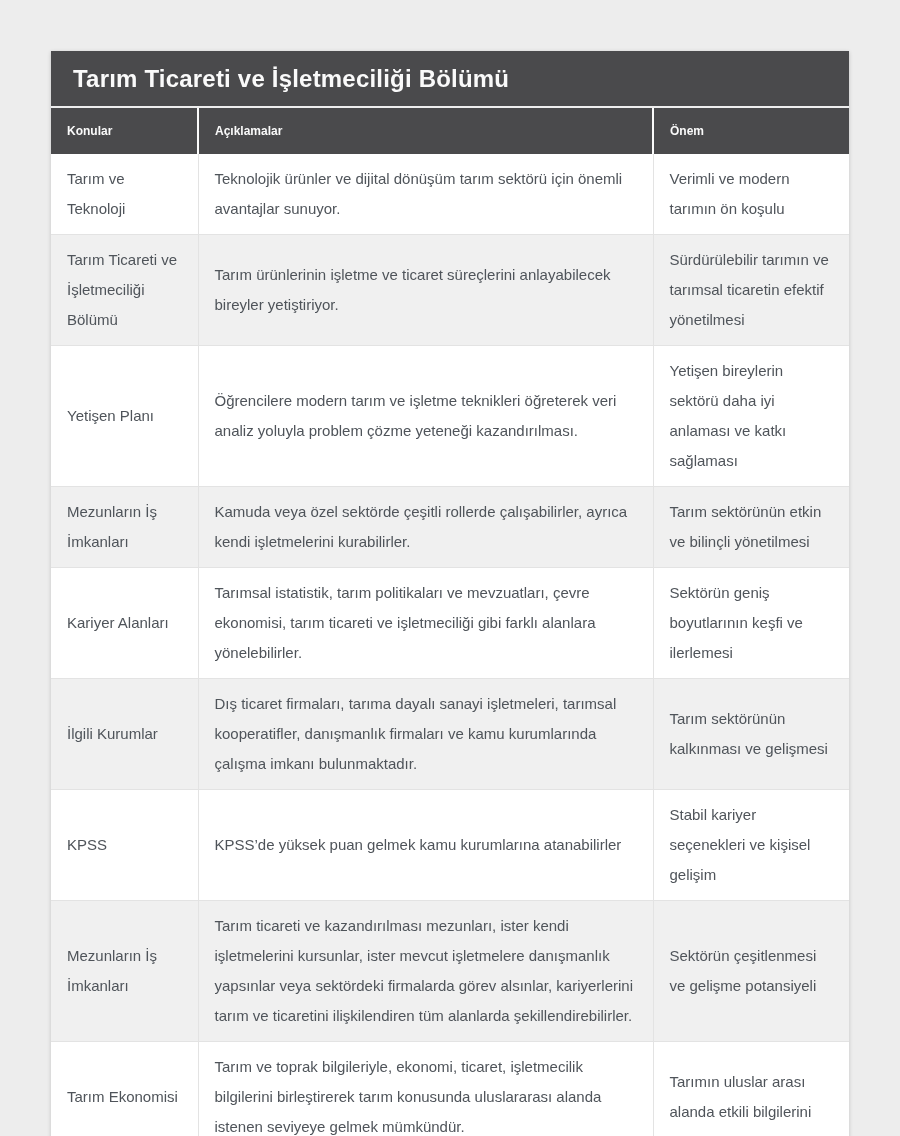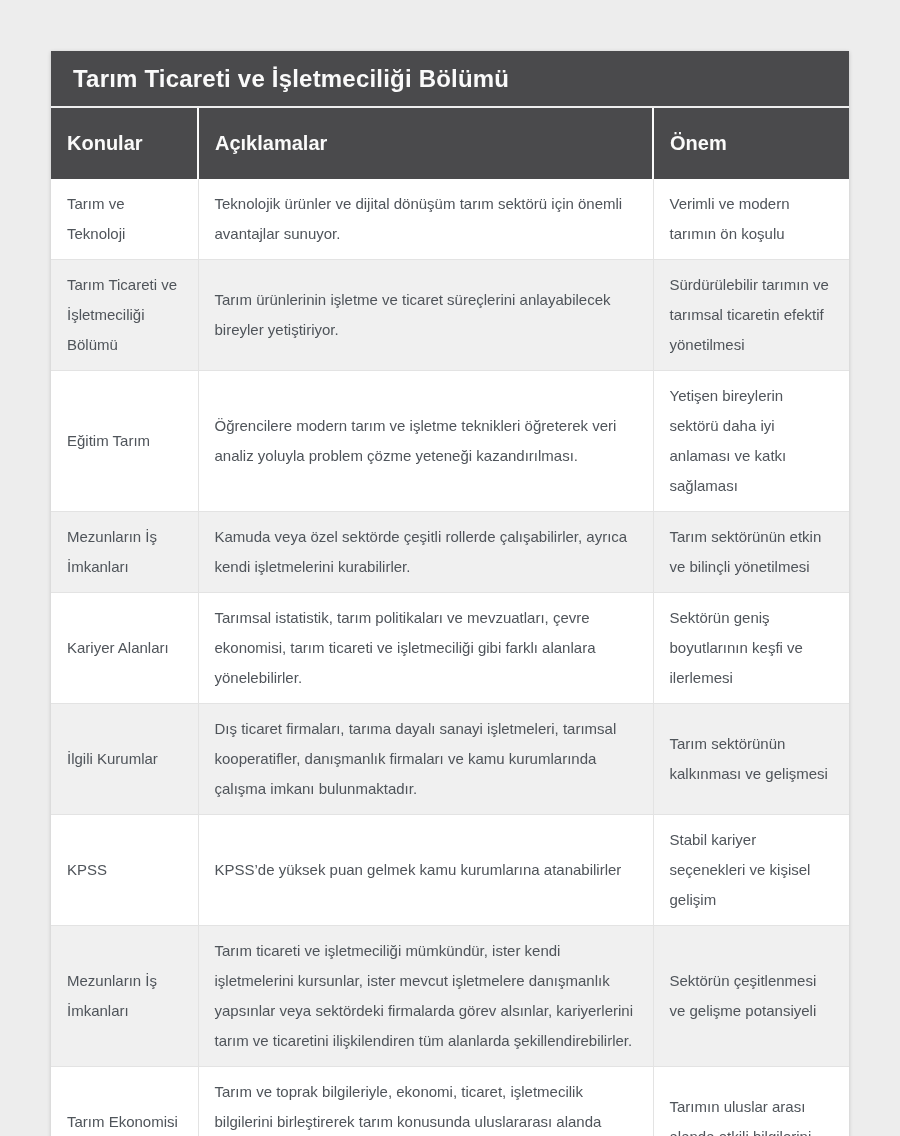--- a/index.html
+++ b/index.html
@@ -31,25 +31,25 @@
     width: 100%;
     border-collapse: collapse;
     table-layout: fixed;
   }
   col.c-topic { width: 147px; }
   col.c-desc  { width: 455px; }
   col.c-imp   { width: 196px; }
   thead th {
     background: var(--header-bg, #4a4a4c);
     color: var(--header-text, #fafafa);
-    font-size: 20px;
+    font-size: 12px;
     font-weight: bold;
     text-align: left;
     height: 45px;
-    padding: 24px 16px;
+    padding: 16px 16px;
     vertical-align: middle;
     border-left: 2px solid #fbfbfb;
   }
   thead th:first-child { border-left: none; }
   tbody td {
     font-size: 15px;
     line-height: 30px;
     color: var(--body-text, #4f545a);
     padding: 10px 16px;
     vertical-align: middle;
@@ -91,21 +91,21 @@
             <td>Tarım ve Teknoloji</td>
             <td>Teknolojik ürünler ve dijital dönüşüm tarım sektörü için önemli avantajlar sunuyor.</td>
             <td>Verimli ve modern tarımın ön koşulu</td>
           </tr>
           <tr>
             <td>Tarım Ticareti ve İşletmeciliği Bölümü</td>
             <td>Tarım ürünlerinin işletme ve ticaret süreçlerini anlayabilecek bireyler yetiştiriyor.</td>
             <td>Sürdürülebilir tarımın ve tarımsal ticaretin efektif yönetilmesi</td>
           </tr>
           <tr>
-            <td>Eğitim Tarım</td>
+            <td>Yetişen Planı</td>
             <td>Öğrencilere modern tarım ve işletme teknikleri öğreterek veri analiz yoluyla problem çözme yeteneği kazandırılması.</td>
             <td>Yetişen bireylerin sektörü daha iyi anlaması ve katkı sağlaması</td>
           </tr>
           <tr>
             <td>Mezunların İş İmkanları</td>
             <td>Kamuda veya özel sektörde çeşitli rollerde çalışabilirler, ayrıca kendi işletmelerini kurabilirler.</td>
             <td>Tarım sektörünün etkin ve bilinçli yönetilmesi</td>
           </tr>
           <tr>
             <td>Kariyer Alanları</td>
@@ -117,21 +117,21 @@
             <td>Dış ticaret firmaları, tarıma dayalı sanayi işletmeleri, tarımsal kooperatifler, danışmanlık firmaları ve kamu kurumlarında çalışma imkanı bulunmaktadır.</td>
             <td>Tarım sektörünün kalkınması ve gelişmesi</td>
           </tr>
           <tr>
             <td>KPSS</td>
             <td>KPSS’de yüksek puan gelmek kamu kurumlarına atanabilirler</td>
             <td>Stabil kariyer seçenekleri ve kişisel gelişim</td>
           </tr>
           <tr>
             <td>Mezunların İş İmkanları</td>
-            <td>Tarım ticareti ve işletmeciliği mümkündür, ister kendi işletmelerini kursunlar, ister mevcut işletmelere danışmanlık yapsınlar veya sektördeki firmalarda görev alsınlar, kariyerlerini tarım ve ticaretini ilişkilendiren tüm alanlarda şekillendirebilirler.</td>
+            <td>Tarım ticareti ve kazandırılması mezunları, ister kendi işletmelerini kursunlar, ister mevcut işletmelere danışmanlık yapsınlar veya sektördeki firmalarda görev alsınlar, kariyerlerini tarım ve ticaretini ilişkilendiren tüm alanlarda şekillendirebilirler.</td>
             <td>Sektörün çeşitlenmesi ve gelişme potansiyeli</td>
           </tr>
           <tr>
             <td>Tarım Ekonomisi</td>
             <td>Tarım ve toprak bilgileriyle, ekonomi, ticaret, işletmecilik bilgilerini birleştirerek tarım konusunda uluslararası alanda istenen seviyeye gelmek mümkündür.</td>
             <td>Tarımın uluslar arası alanda etkili bilgilerini</td>
           </tr>
         </tbody>
     </table>
   </div>

